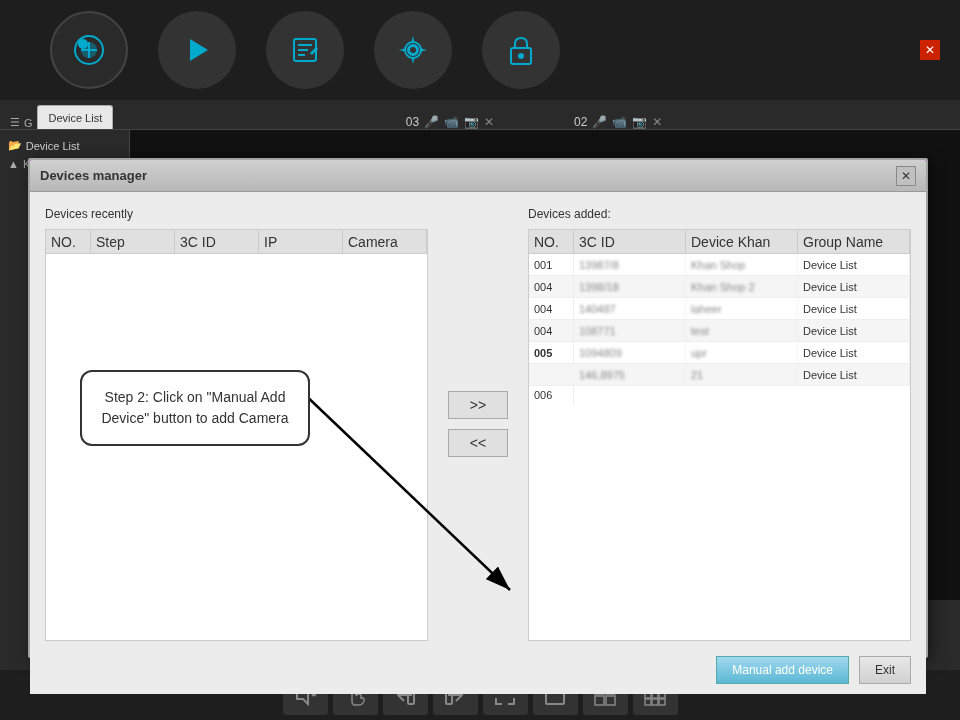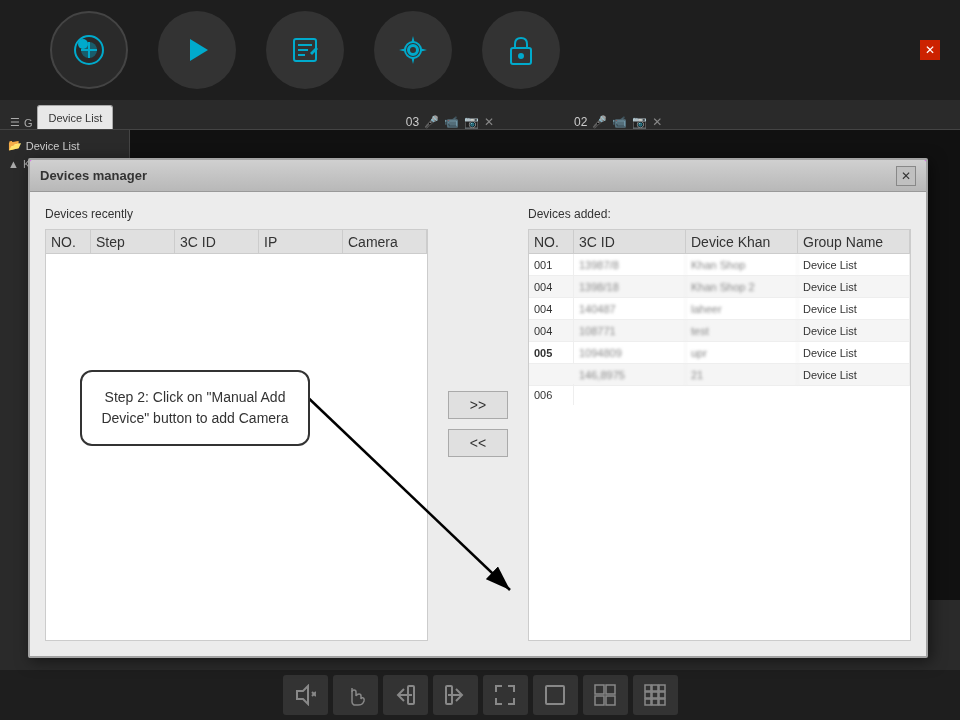--- a/index.html
+++ b/index.html
@@ -525,20 +525,24 @@
       <div class="td" style="flex:0 0 45px;margin-top:40px;">006</div>
       <div class="td blurred">146,8975</div>
       <div class="td blurred">21</div>
       <div class="td">Device List</div>
     </div>
           </div>
       </div>
     </div>
   </div>
 
+  <div class="modal-footer">
+    <button class="action-btn primary">Manual add device</button>
+    <button class="action-btn">Exit</button>
+  </div>
 </div>
 
 <div class="annotation-box">
   <span>Step 2: Click on "Manual Add Device" button to add Camera</span>
 </div>
 
 <svg class="arrow-svg" width="520" height="280" viewBox="0 0 520 280">
   <defs>
     <marker id="arrowhead" markerWidth="10" markerHeight="7" refX="10" refY="3.5" orient="auto">
       <polygon points="0 0, 10 3.5, 0 7" fill="#000"></polygon>

